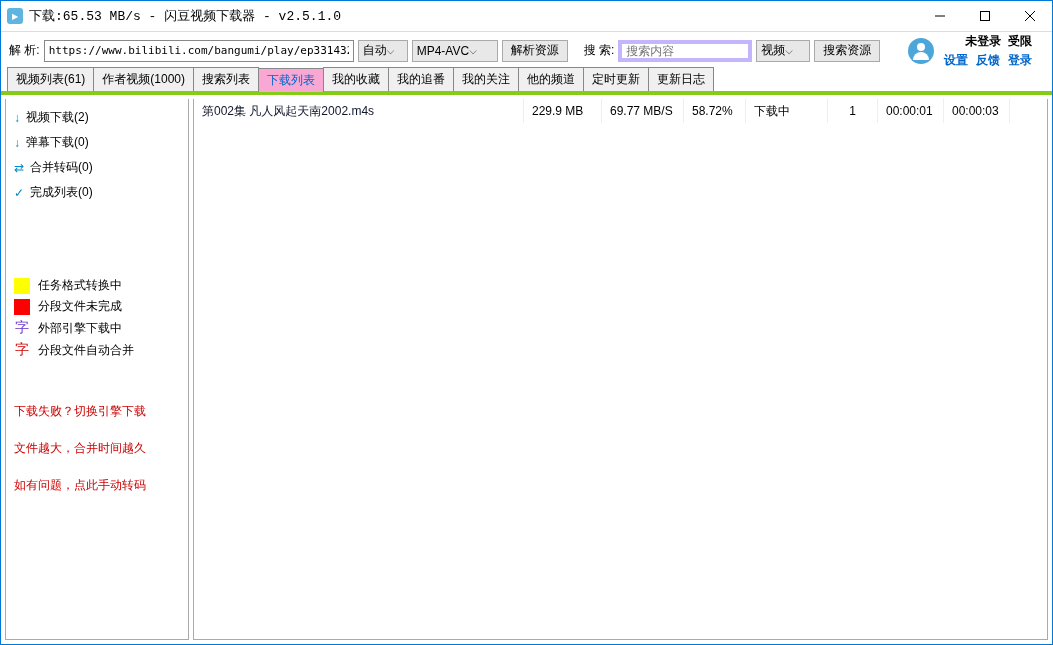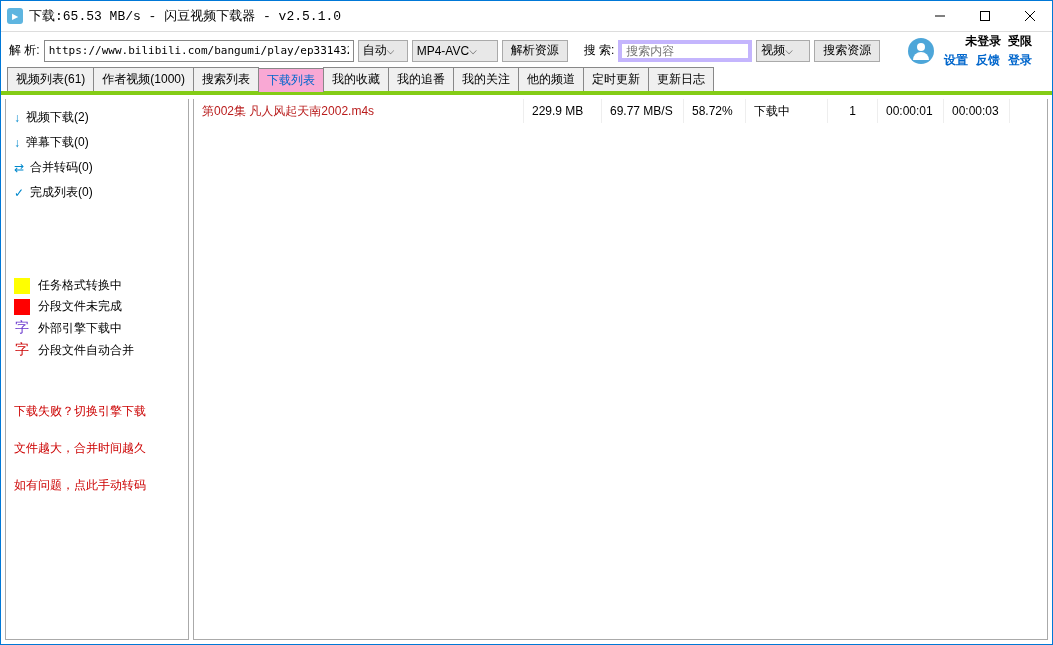--- a/index.html
+++ b/index.html
@@ -51,21 +51,21 @@
     .col-name { flex: 0 0 330px; }
     .col-size { flex: 0 0 78px; }
     .col-speed { flex: 0 0 82px; }
     .col-progress { flex: 0 0 62px; }
     .col-status { flex: 0 0 82px; }
     .col-conn { flex: 0 0 50px; justify-content: center; }
     .col-remain { flex: 0 0 66px; }
     .col-used { flex: 0 0 66px; }
     .table-body { flex: 1; overflow: auto; }
     .table-row { display: flex; height: 24px; }
-    .td.col-name { color: #b91c1c; }
+    .td.col-name { color: #0f172a; }
     .chevron { font-size: 10px; color: #555; }
   </style>
 </head>
 <body>
 
 <div class="window">
   <div class="titlebar">
     <div class="titlebar-icon"></div>
     <div class="titlebar-text">下载:65.53 MB/s - 闪豆视频下载器 - v2.5.1.0</div>
     <div class="winbtns">

